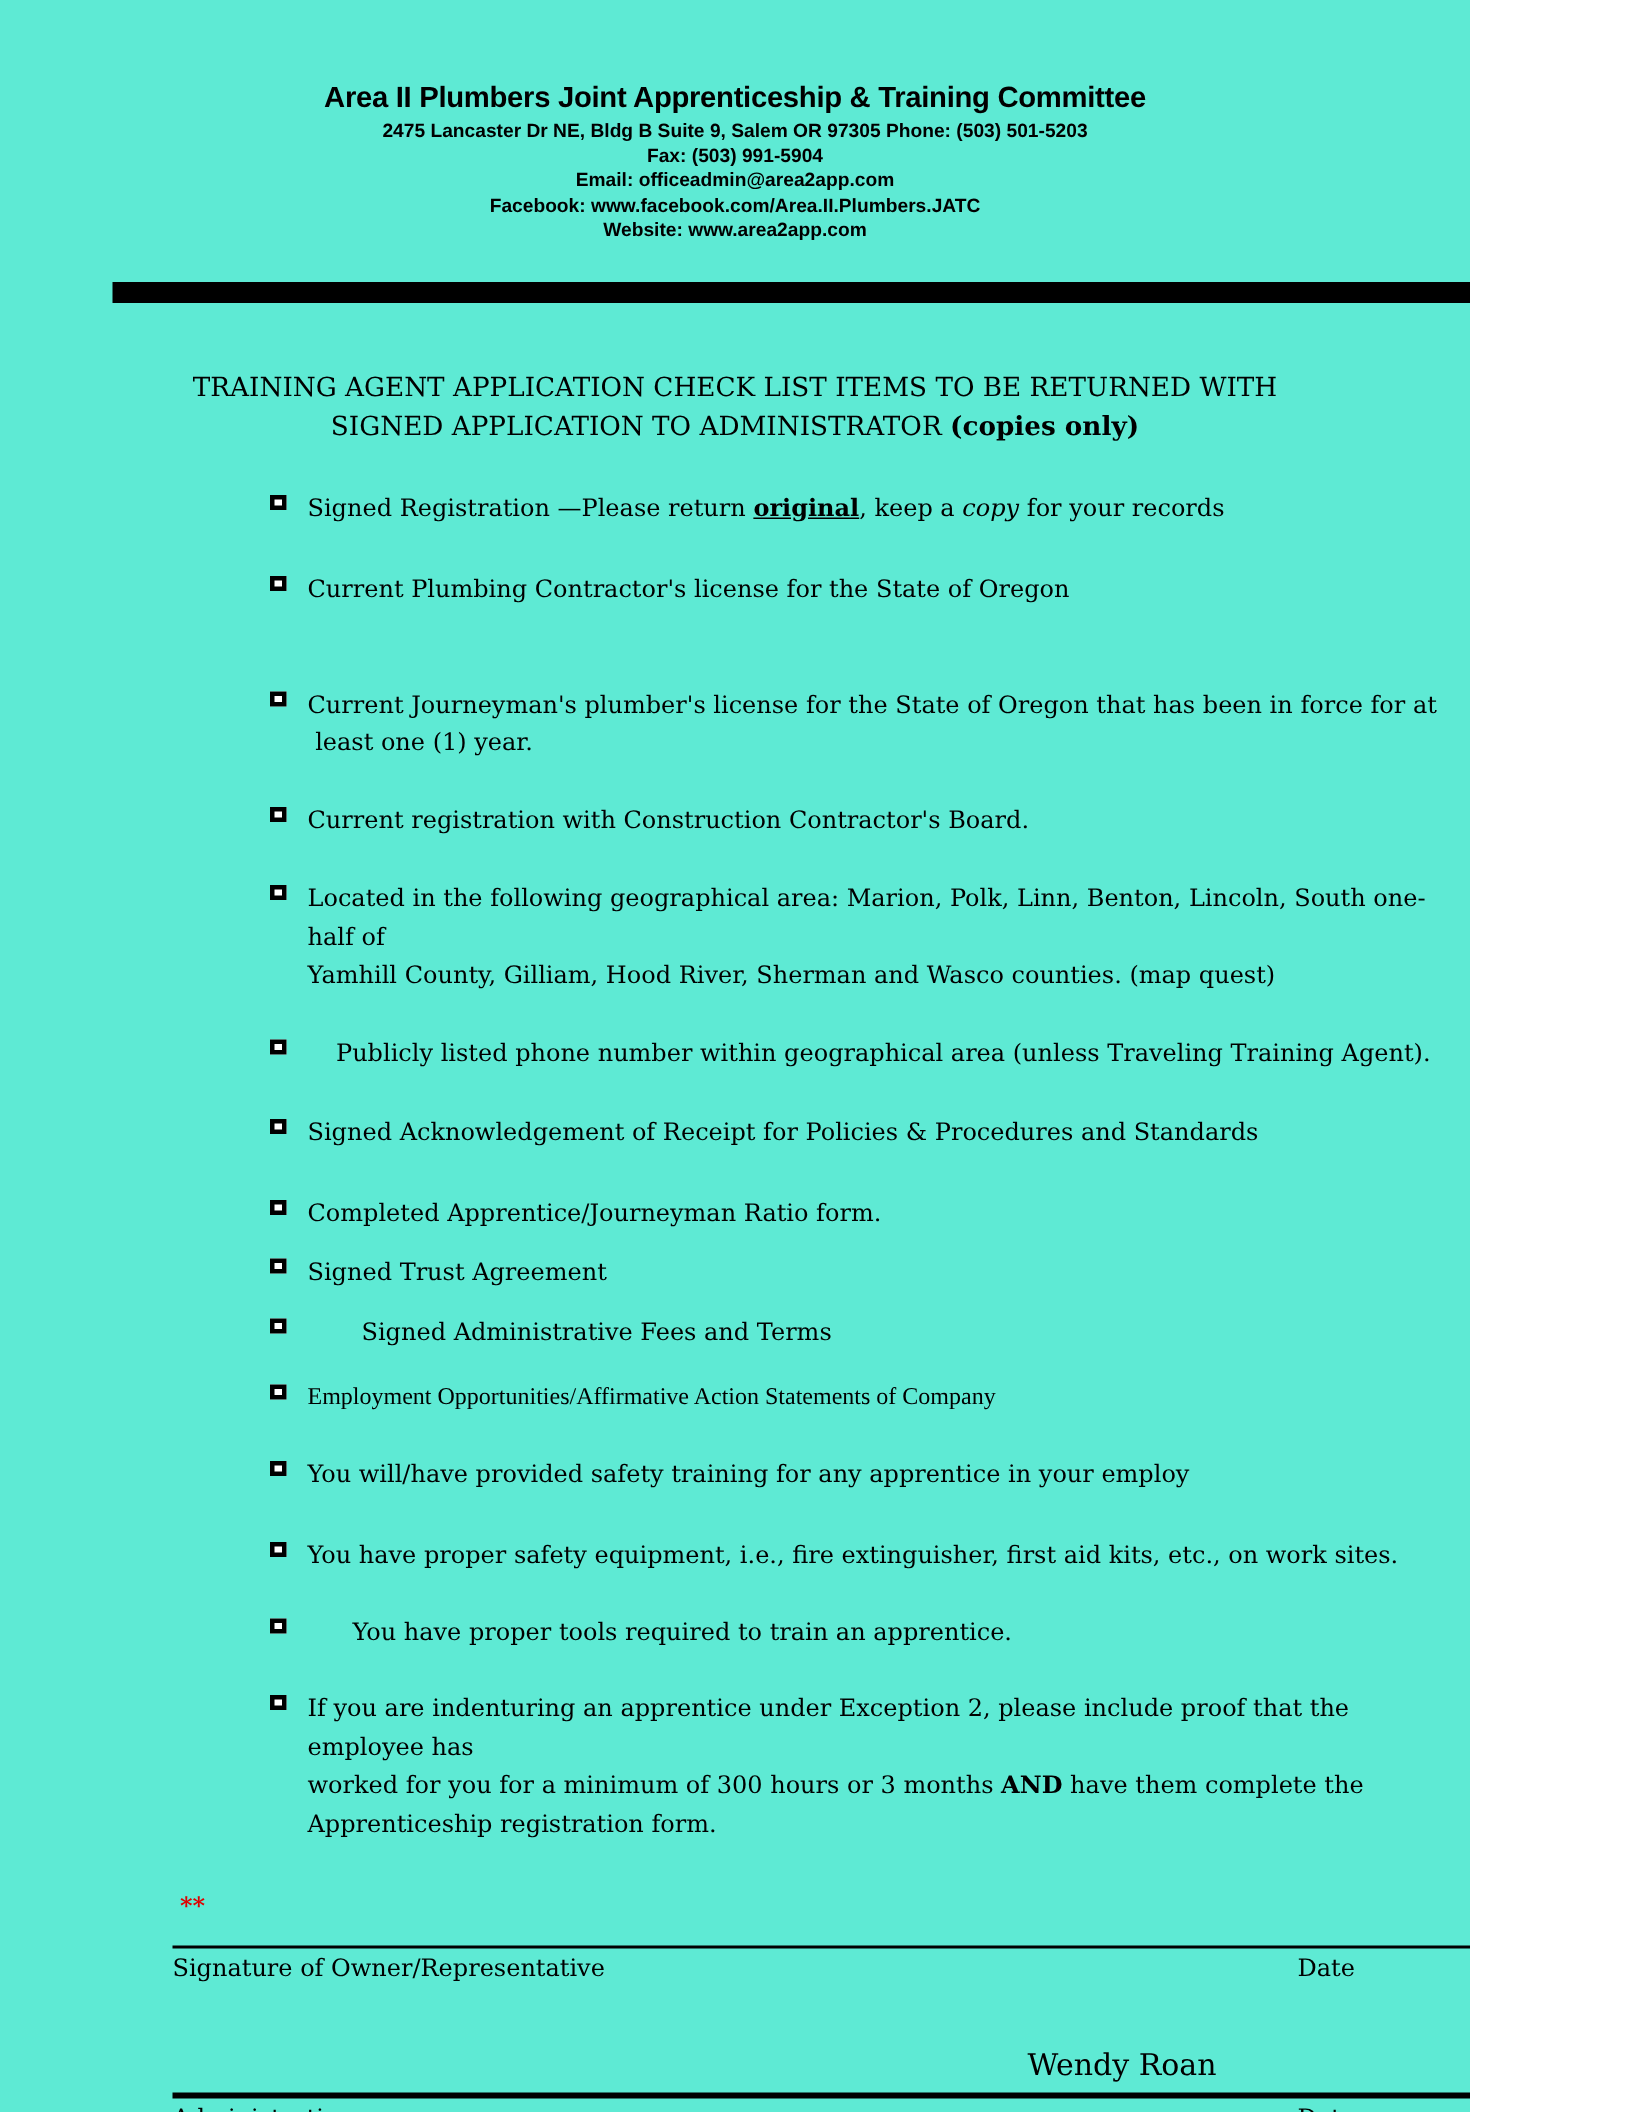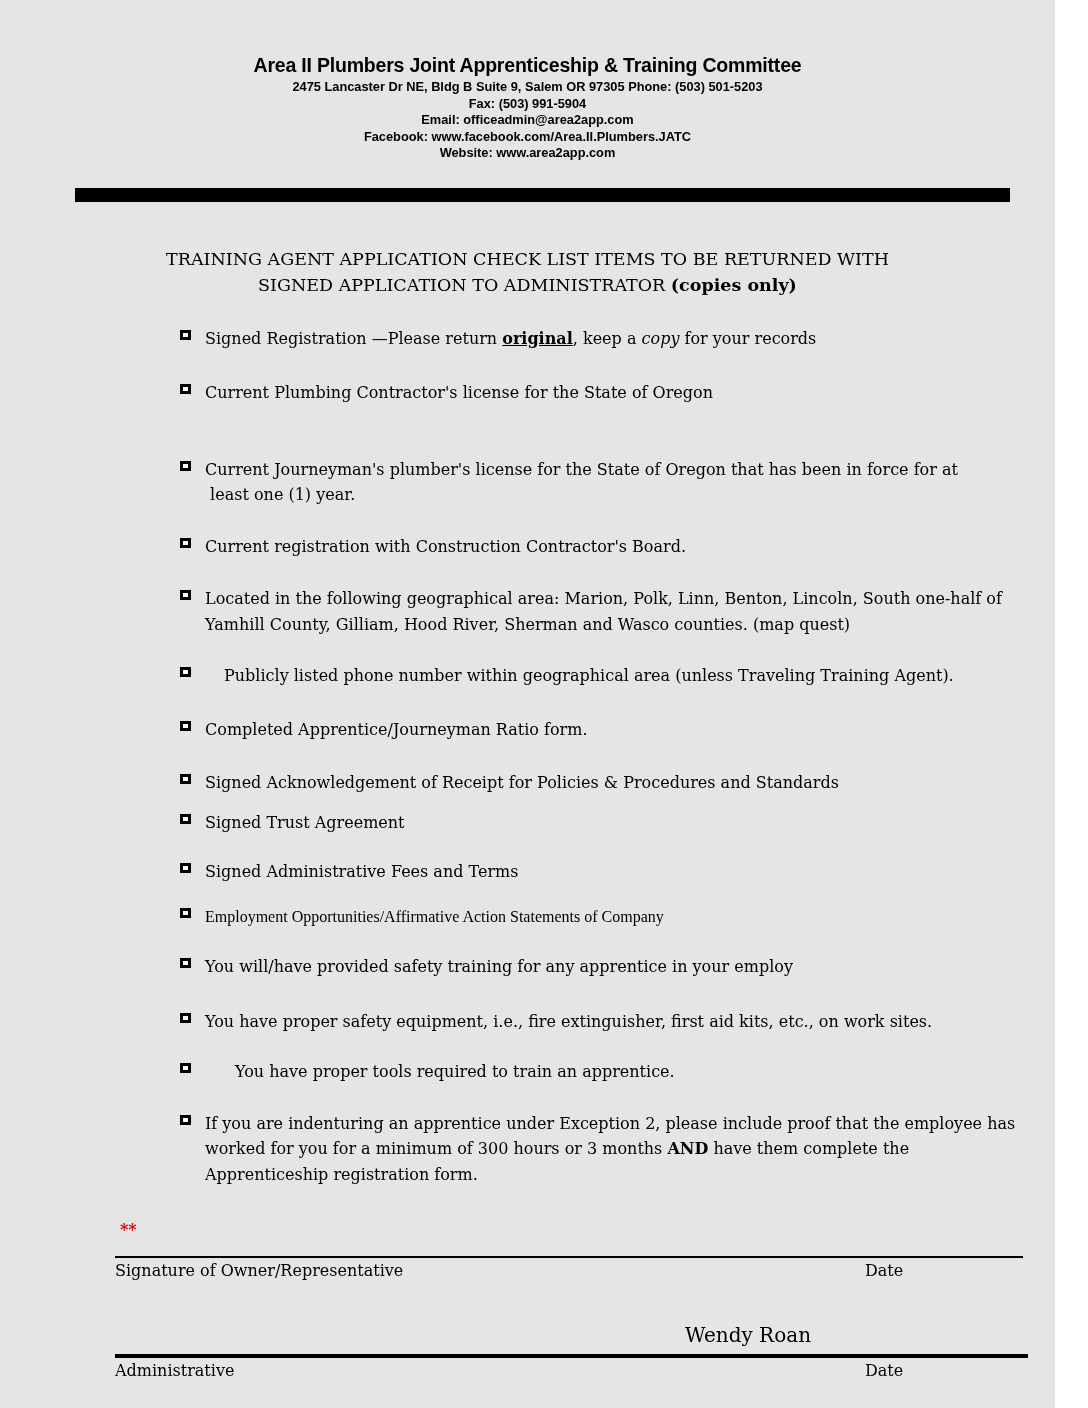--- a/index.html
+++ b/index.html
@@ -1,20 +1,20 @@
 <!DOCTYPE html>
 <html><head>
 <meta charset="utf-8">
 <style>
   * { margin:0; padding:0; box-sizing:border-box; }
   html,body { background:#ffffff; }
   .page {
     position:relative;
-    width:1055px; height:1408px;
-    background:#e5e5e5;
+    width:980px; height:1408px;
+    background:#5eead4;
     color:#000;
     font-family:"DejaVu Serif", serif;
     overflow:hidden;
   }
   
   .letterhead { padding-top:52px; text-align:center; font-family:"Liberation Sans", sans-serif; font-weight:bold; }
   .org-name { font-size:19.5px; line-height:26px; letter-spacing:-0.2px; }
   .addr-line { font-size:12.8px; line-height:15.6px; margin-top:1px; }
   .black-bar { margin:27px 0 0 75px; width:935px; height:14px; background:#000; }
   
@@ -33,21 +33,21 @@
   .it { font-style:italic; }
   .b  { font-weight:bold; }
   .item:nth-child(2)  { margin-top:29px; }
   .item:nth-child(3)  { margin-top:51px; }
   .item:nth-child(4)  { margin-top:26px; }
   .item:nth-child(5)  { margin-top:27px; }
   .item:nth-child(6)  { margin-top:26px;gap:19px; }
   .item:nth-child(7)  { margin-top:28px; }
   .item:nth-child(8)  { margin-top:28px; }
   .item:nth-child(9)  { margin-top:14px; }
-  .item:nth-child(10) { margin-top:24px; }
+  .item:nth-child(10) { margin-top:14px;gap:36px; }
   .item:nth-child(11) { margin-top:19px;font-family:Liberation Serif, serif; }
   .item:nth-child(12) { margin-top:25px; }
   .item:nth-child(13) { margin-top:29px; }
   .item:nth-child(14) { margin-top:25px;gap:30px; }
   .item:nth-child(15) { margin-top:26px; }
   
   .footnote { margin:34px 0 0 120px; font-size:16px; font-weight:bold; color:#e00000; line-height:18px; }
   .sig-block { margin-left:115px; width:908px; font-size:16px; }
   .rule-thin  { border-top:2px solid #000; margin-top:17px; }
   .rule-thick { border-top:4px solid #000; margin-top:7px; width:913px; }
@@ -106,26 +106,26 @@
 Yamhill County, Gilliam, Hood River, Sherman and Wasco counties. (map quest)</div>
     </div>
 
     <div class="item">
       <span class="box"></span>
       <div class="itext">Publicly listed phone number within geographical area (unless Traveling Training Agent).</div>
     </div>
 
     <div class="item">
       <span class="box"></span>
-      <div class="itext">Completed Apprentice/Journeyman Ratio form.</div>
+      <div class="itext">Signed Acknowledgement of Receipt for Policies &amp; Procedures and Standards</div>
     </div>
 
     <div class="item">
       <span class="box"></span>
-      <div class="itext">Signed Acknowledgement of Receipt for Policies &amp; Procedures and Standards</div>
+      <div class="itext">Completed Apprentice/Journeyman Ratio form.</div>
     </div>
 
     <div class="item">
       <span class="box"></span>
       <div class="itext">Signed Trust Agreement</div>
     </div>
 
     <div class="item">
       <span class="box"></span>
       <div class="itext">Signed Administrative Fees and Terms</div>

